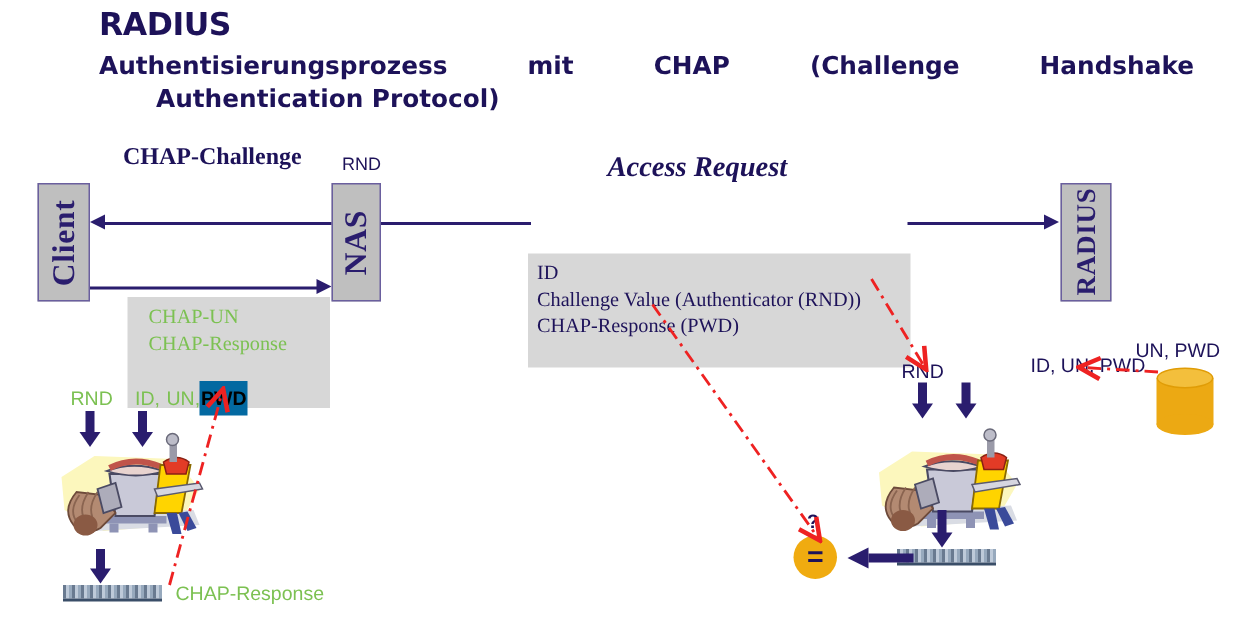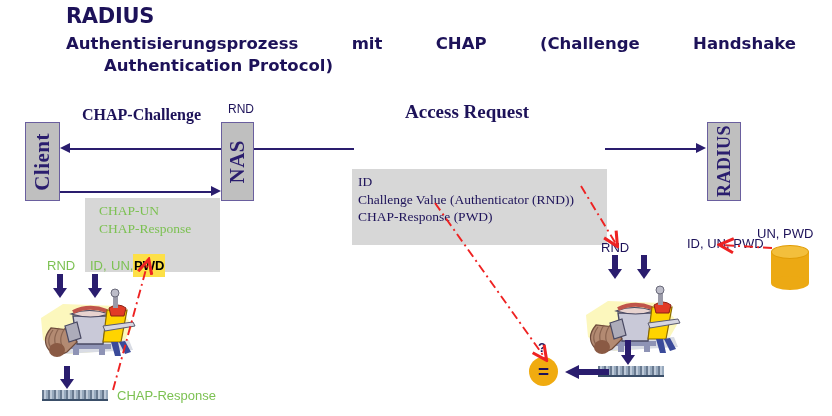--- a/index.html
+++ b/index.html
@@ -68,22 +68,22 @@
   }
   #panel-chapresp .panel-txt{padding:4px 0 0 14px;line-height:17.5px;color:#7cc152;}
   #panel-access .panel-txt{font-size:13.5px;line-height:17.5px;padding:4px 0 0 6px;}
 
   
   .caption{
     position:absolute;
     font-family:"Liberation Serif", serif;
     font-weight:bold;color:#1d1259;
   }
-  #cap-chap-challenge{left:82px;top:106px;font-size:16px;}
-  #cap-access-request{left:405px;top:101px;font-size:19px;}
+  #cap-chap-challenge{left:82px;top:96px;font-size:16px;}
+  #cap-access-request{left:405px;top:101px;font-size:19px;font-style:italic;}
   #cap-rnd-nas{left:228px;top:102px;font-size:12px;font-family:"Liberation Sans",sans-serif;font-weight:normal;}
 
   
   .navy-line{position:absolute;background:#2a1d6e;height:2.4px;}
   .arrow-nav{position:absolute;width:0;height:0;}
   .arrow-left{border-top:5.5px solid transparent;border-bottom:5.5px solid transparent;border-right:10px solid #2a1d6e;}
   .arrow-right{border-top:5.5px solid transparent;border-bottom:5.5px solid transparent;border-left:10px solid #2a1d6e;}
 
   
   .down-arrow{position:absolute;}
@@ -99,21 +99,21 @@
   #eq-arrow .shaft{position:absolute;right:0;top:4px;width:30px;height:6px;background:#2a1d6e;}
   #eq-arrow .head{position:absolute;left:0;top:0;width:0;height:0;
     border-top:7px solid transparent;border-bottom:7px solid transparent;border-right:14px solid #2a1d6e;}
 
   
   .lbl{
     position:absolute;font-family:"Liberation Sans",sans-serif;
     font-size:13px;color:#1d1259;white-space:nowrap;
   }
   .lbl.green{color:#7cc152;}
-  .hl-pwd{background:#fde047;color:#000000;font-weight:bold;padding:4px 1px;}
+  .hl-pwd{background:#0369a1;color:#000000;font-weight:bold;padding:4px 1px;}
 
   
   .hashbar{
     position:absolute;height:9px;
     background:
       repeating-linear-gradient(90deg,#5d6f87 0 2px,#b9c6d6 2px 4px,#8fa2b8 4px 6px);
     opacity:0.92;
     border-bottom:2px solid #2a3f5c;
   }
 

